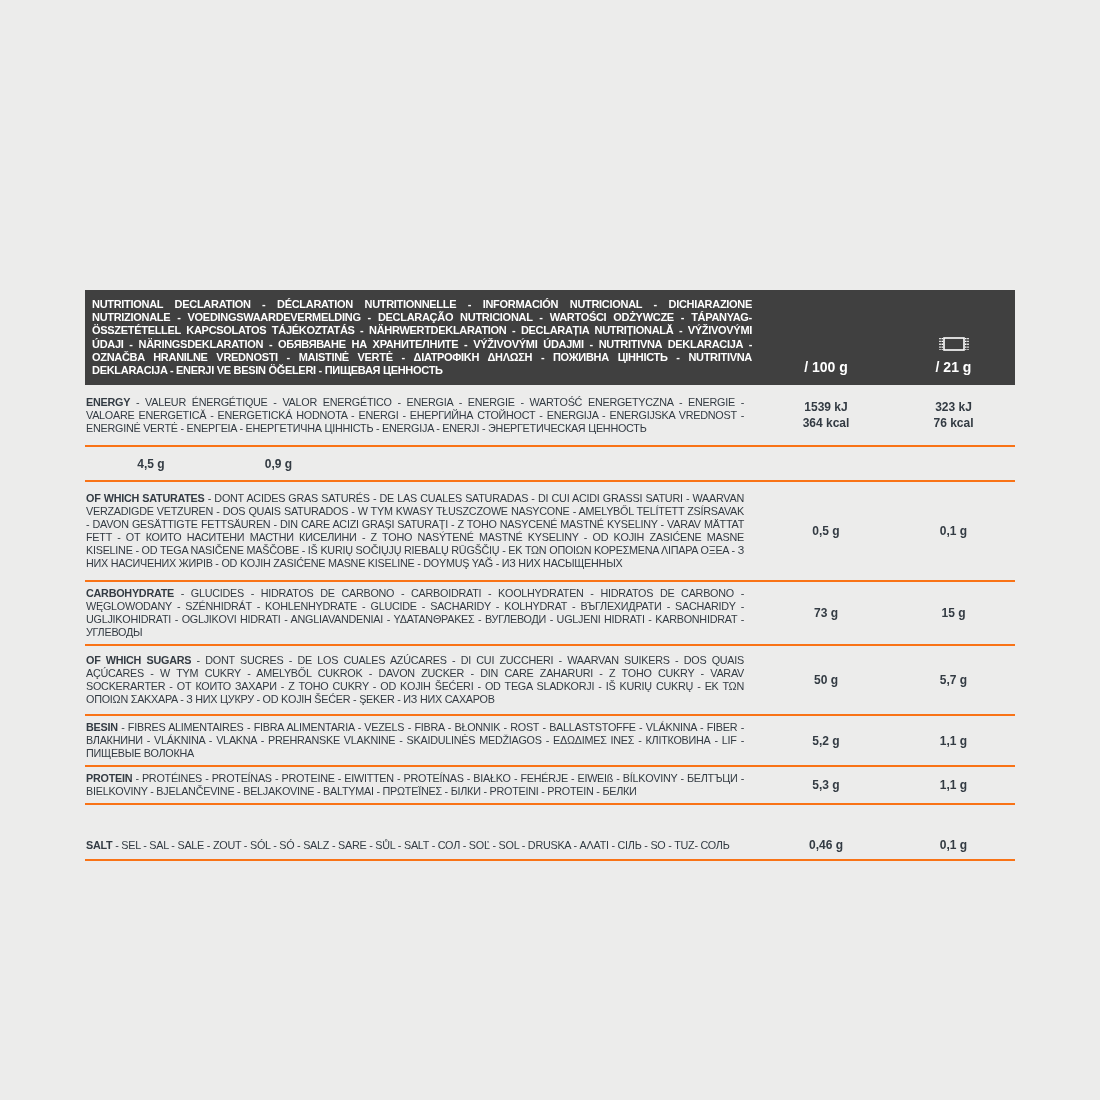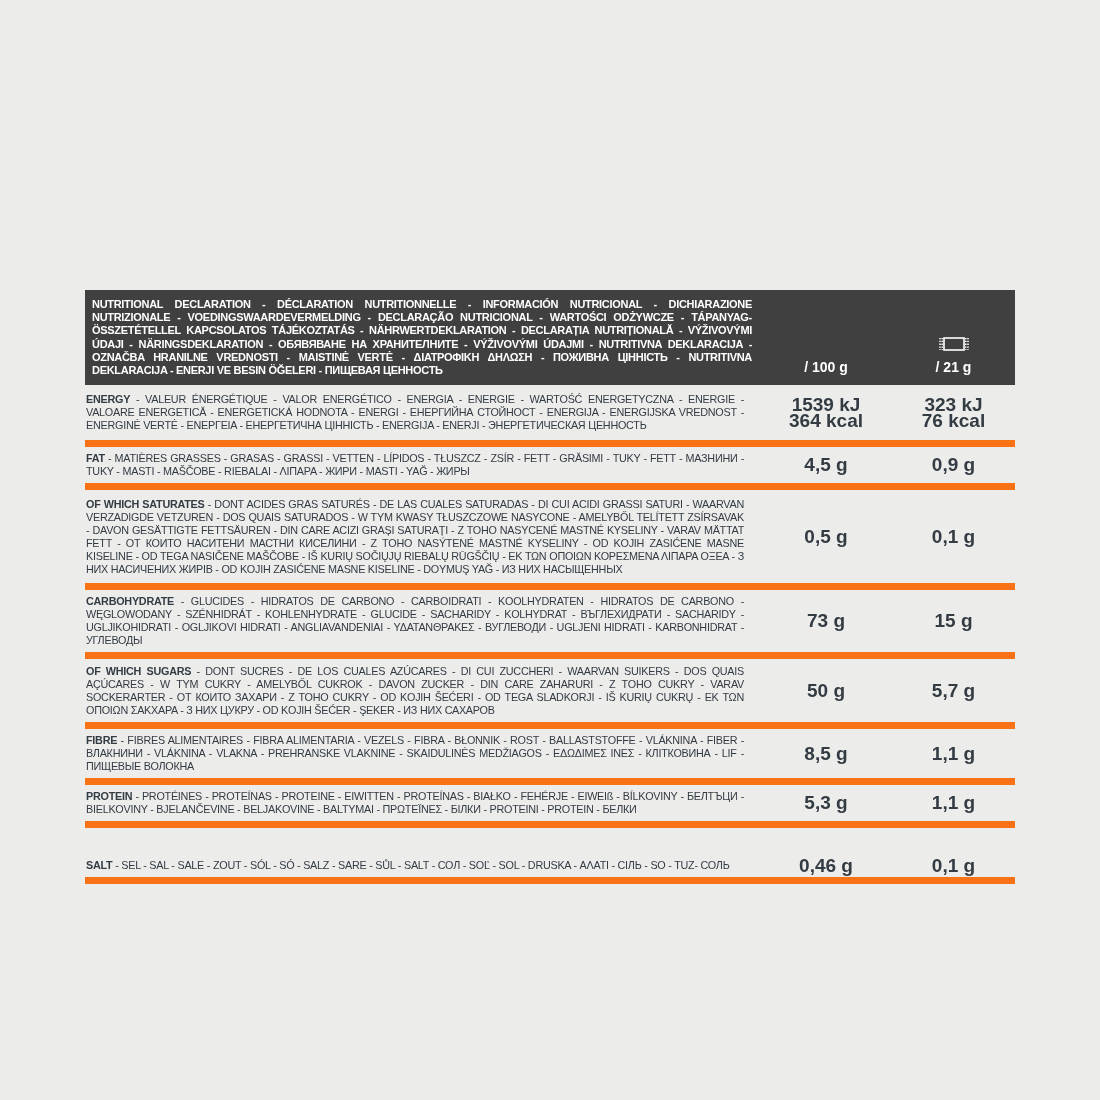--- a/index.html
+++ b/index.html
@@ -40,36 +40,36 @@
     font-size: 14px;
     font-weight: bold;
   }
   .hcol-100 { width: 132px; }
   .hcol-21  { width: 123px; }
   .bar-icon { margin-bottom: 5px; display: block; }
   
   .row {
     display: flex;
     align-items: center;
-    border-bottom: 7px solid #f97316;
+    border-bottom: 2px solid #f97316;
     color: #333b43;
   }
   .row-text {
     flex: 0 0 675px;
     padding: 5px 16px 5px 1px;
     font-size: 10.8px;
     letter-spacing: -0.25px;
     line-height: 13px;
     text-align: justify;
   }
   .term { font-weight: bold; }
   .val {
     text-align: center;
     font-weight: bold;
-    font-size: 19px;
+    font-size: 12px;
     line-height: 16px;
     white-space: pre-line;
   }
   .val-100 { width: 132px; }
   .val-21  { width: 123px; }
   .r-energy    { min-height: 62px; }
   .r-fat       { min-height: 35px; }
   .r-saturates { min-height: 100px; }
   .r-carb      { min-height: 55px; }
   .r-sugars    { min-height: 70px; }
@@ -106,24 +106,20 @@
       <span class="term">ENERGY</span>
       <span>- VALEUR ÉNERGÉTIQUE - VALOR ENERGÉTICO - ENERGIA - ENERGIE - WARTOŚĆ ENERGETYCZNA - ENERGIE - VALOARE ENERGETICĂ - ENERGETICKÁ HODNOTA - ENERGI - ЕНЕРГИЙНА СТОЙНОСТ - ENERGIJA - ENERGIJSKA VREDNOST - ENERGINĖ VERTĖ - ΕΝΕΡΓΕΙΑ - ЕНЕРГЕТИЧНА ЦІННІСТЬ - ENERGIJA - ENERJI - ЭНЕРГЕТИЧЕСКАЯ ЦЕННОСТЬ</span>
     </div>
     <div class="val val-100">1539 kJ
 364 kcal</div>
     <div class="val val-21">323 kJ
 76 kcal</div>
   </div>
 
   <div class="row r-fat">
-    <div class="row-text">
-      <span class="term">FAT</span>
-      <span>- MATIÈRES GRASSES - GRASAS - GRASSI - VETTEN - LÍPIDOS - TŁUSZCZ - ZSÍR - FETT - GRĂSIMI - TUKY - FETT - МАЗНИНИ - TUKY - MASTI - MAŠČOBE - RIEBALAI - ΛΙΠΑΡΑ - ЖИРИ - MASTI - YAĞ - ЖИРЫ</span>
-    </div>
     <div class="val val-100">4,5 g</div>
     <div class="val val-21">0,9 g</div>
   </div>
 
   <div class="row r-saturates">
     <div class="row-text">
       <span class="term">OF WHICH SATURATES</span>
       <span>- DONT ACIDES GRAS SATURÉS - DE LAS CUALES SATURADAS - DI CUI ACIDI GRASSI SATURI - WAARVAN VERZADIGDE VETZUREN - DOS QUAIS SATURADOS - W TYM KWASY TŁUSZCZOWE NASYCONE - AMELYBŐL TELÍTETT ZSÍRSAVAK - DAVON GESÄTTIGTE FETTSÄUREN - DIN CARE ACIZI GRAȘI SATURAȚI - Z TOHO NASYCENÉ MASTNÉ KYSELINY - VARAV MÄTTAT FETT - ОТ КОИТО НАСИТЕНИ МАСТНИ КИСЕЛИНИ - Z TOHO NASÝTENÉ MASTNÉ KYSELINY - OD KOJIH ZASIĆENE MASNE KISELINE - OD TEGA NASIČENE MAŠČOBE - IŠ KURIŲ SOČIŲJŲ RIEBALŲ RŪGŠČIŲ - ΕΚ ΤΩΝ ΟΠΟΙΩΝ ΚΟΡΕΣΜΕΝΑ ΛΙΠΑΡΑ ΟΞΕΑ - З НИХ НАСИЧЕНИХ ЖИРІВ - OD KOJIH ZASIĆENE MASNE KISELINE - DOYMUŞ YAĞ - ИЗ НИХ НАСЫЩЕННЫХ</span>
     </div>
     <div class="val val-100">0,5 g</div>
@@ -143,24 +139,24 @@
     <div class="row-text">
       <span class="term">OF WHICH SUGARS</span>
       <span>- DONT SUCRES - DE LOS CUALES AZÚCARES - DI CUI ZUCCHERI - WAARVAN SUIKERS - DOS QUAIS AÇÚCARES - W TYM CUKRY - AMELYBŐL CUKROK - DAVON ZUCKER - DIN CARE ZAHARURI - Z TOHO CUKRY - VARAV SOCKERARTER - ОТ КОИТО ЗАХАРИ - Z TOHO CUKRY - OD KOJIH ŠEĆERI - OD TEGA SLADKORJI - IŠ KURIŲ CUKRŲ - ΕΚ ΤΩΝ ΟΠΟΙΩΝ ΣΑΚΧΑΡΑ - З НИХ ЦУКРУ - OD KOJIH ŠEĆER - ŞEKER - ИЗ НИХ САХАРОВ</span>
     </div>
     <div class="val val-100">50 g</div>
     <div class="val val-21">5,7 g</div>
   </div>
 
   <div class="row r-fibre">
     <div class="row-text">
-      <span class="term">FIBRE</span>
+      <span class="term">BESIN</span>
       <span>- FIBRES ALIMENTAIRES - FIBRA ALIMENTARIA - VEZELS - FIBRA - BŁONNIK - ROST - BALLASTSTOFFE - VLÁKNINA - FIBER - ВЛАКНИНИ - VLÁKNINA - VLAKNA - PREHRANSKE VLAKNINE - SKAIDULINĖS MEDŽIAGOS - ΕΔΩΔΙΜΕΣ ΙΝΕΣ - КЛІТКОВИНА - LIF - ПИЩЕВЫЕ ВОЛОКНА</span>
     </div>
-    <div class="val val-100">8,5 g</div>
+    <div class="val val-100">5,2 g</div>
     <div class="val val-21">1,1 g</div>
   </div>
 
   <div class="row r-protein">
     <div class="row-text">
       <span class="term">PROTEIN</span>
       <span>- PROTÉINES - PROTEÍNAS - PROTEINE - EIWITTEN - PROTEÍNAS - BIAŁKO - FEHÉRJE - EIWEIß - BÍLKOVINY - БЕЛТЪЦИ - BIELKOVINY - BJELANČEVINE - BELJAKOVINE - BALTYMAI - ΠΡΩΤΕΪΝΕΣ - БІЛКИ - PROTEINI - PROTEIN - БЕЛКИ</span>
     </div>
     <div class="val val-100">5,3 g</div>
     <div class="val val-21">1,1 g</div>

